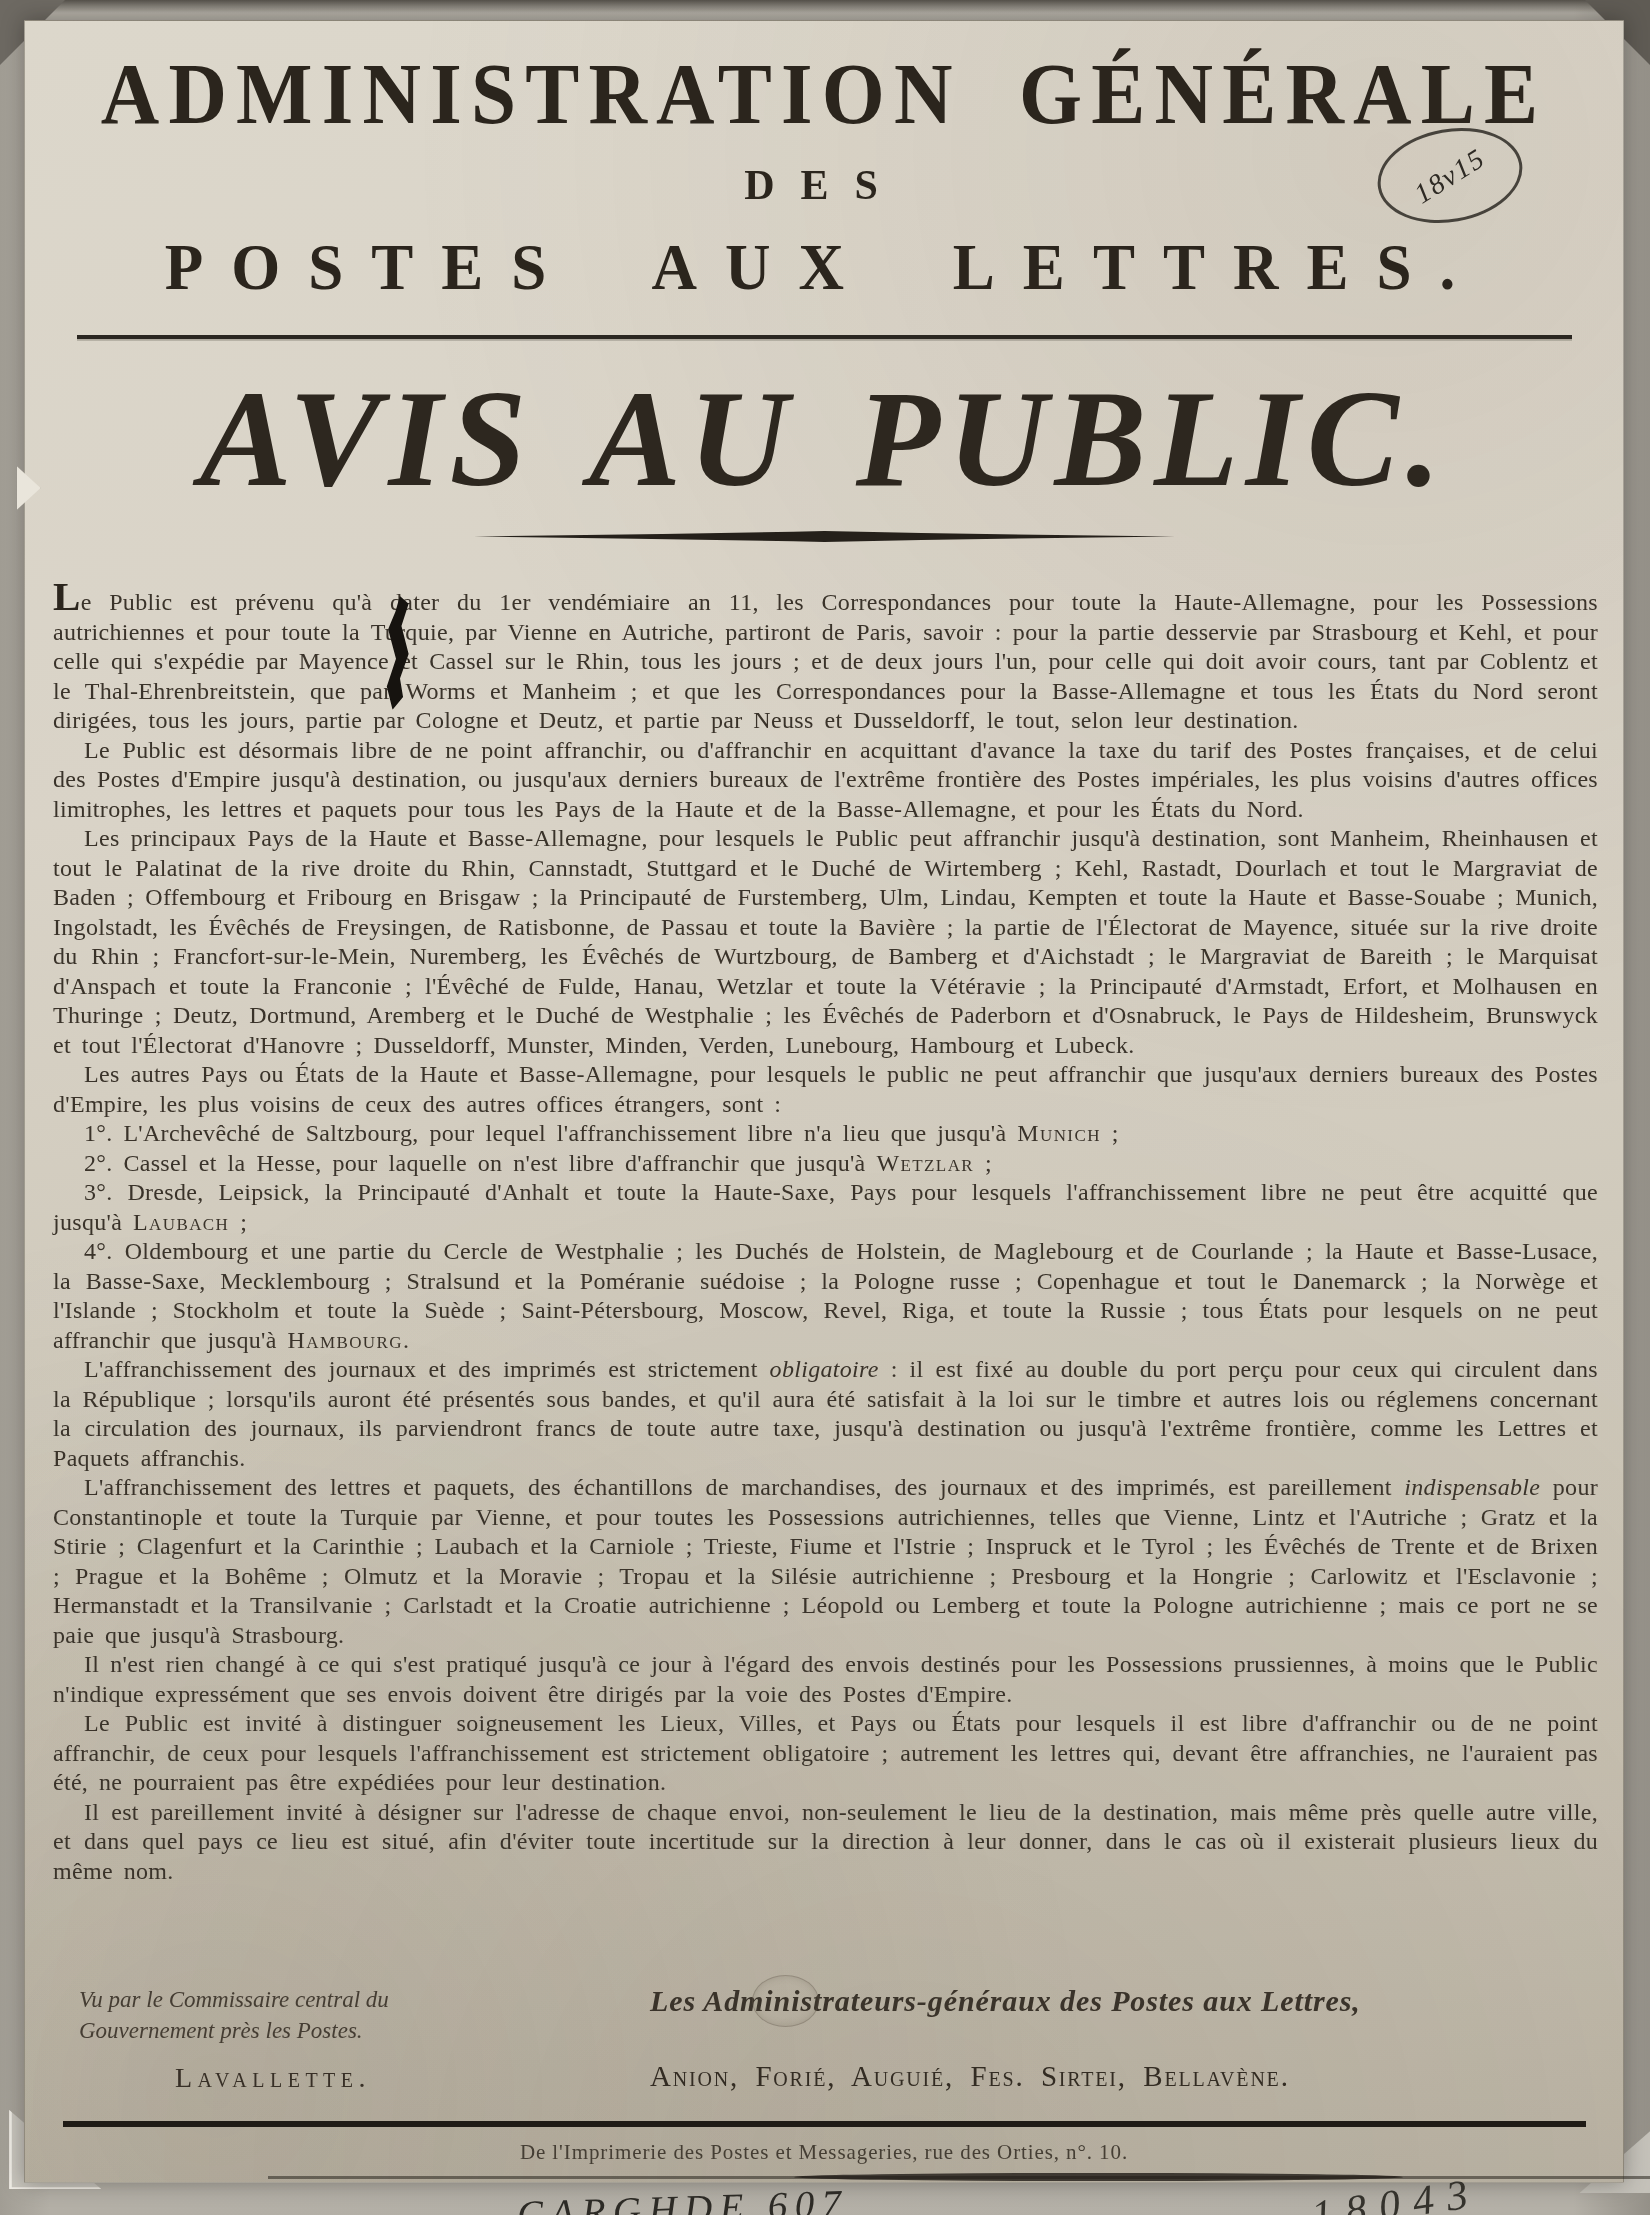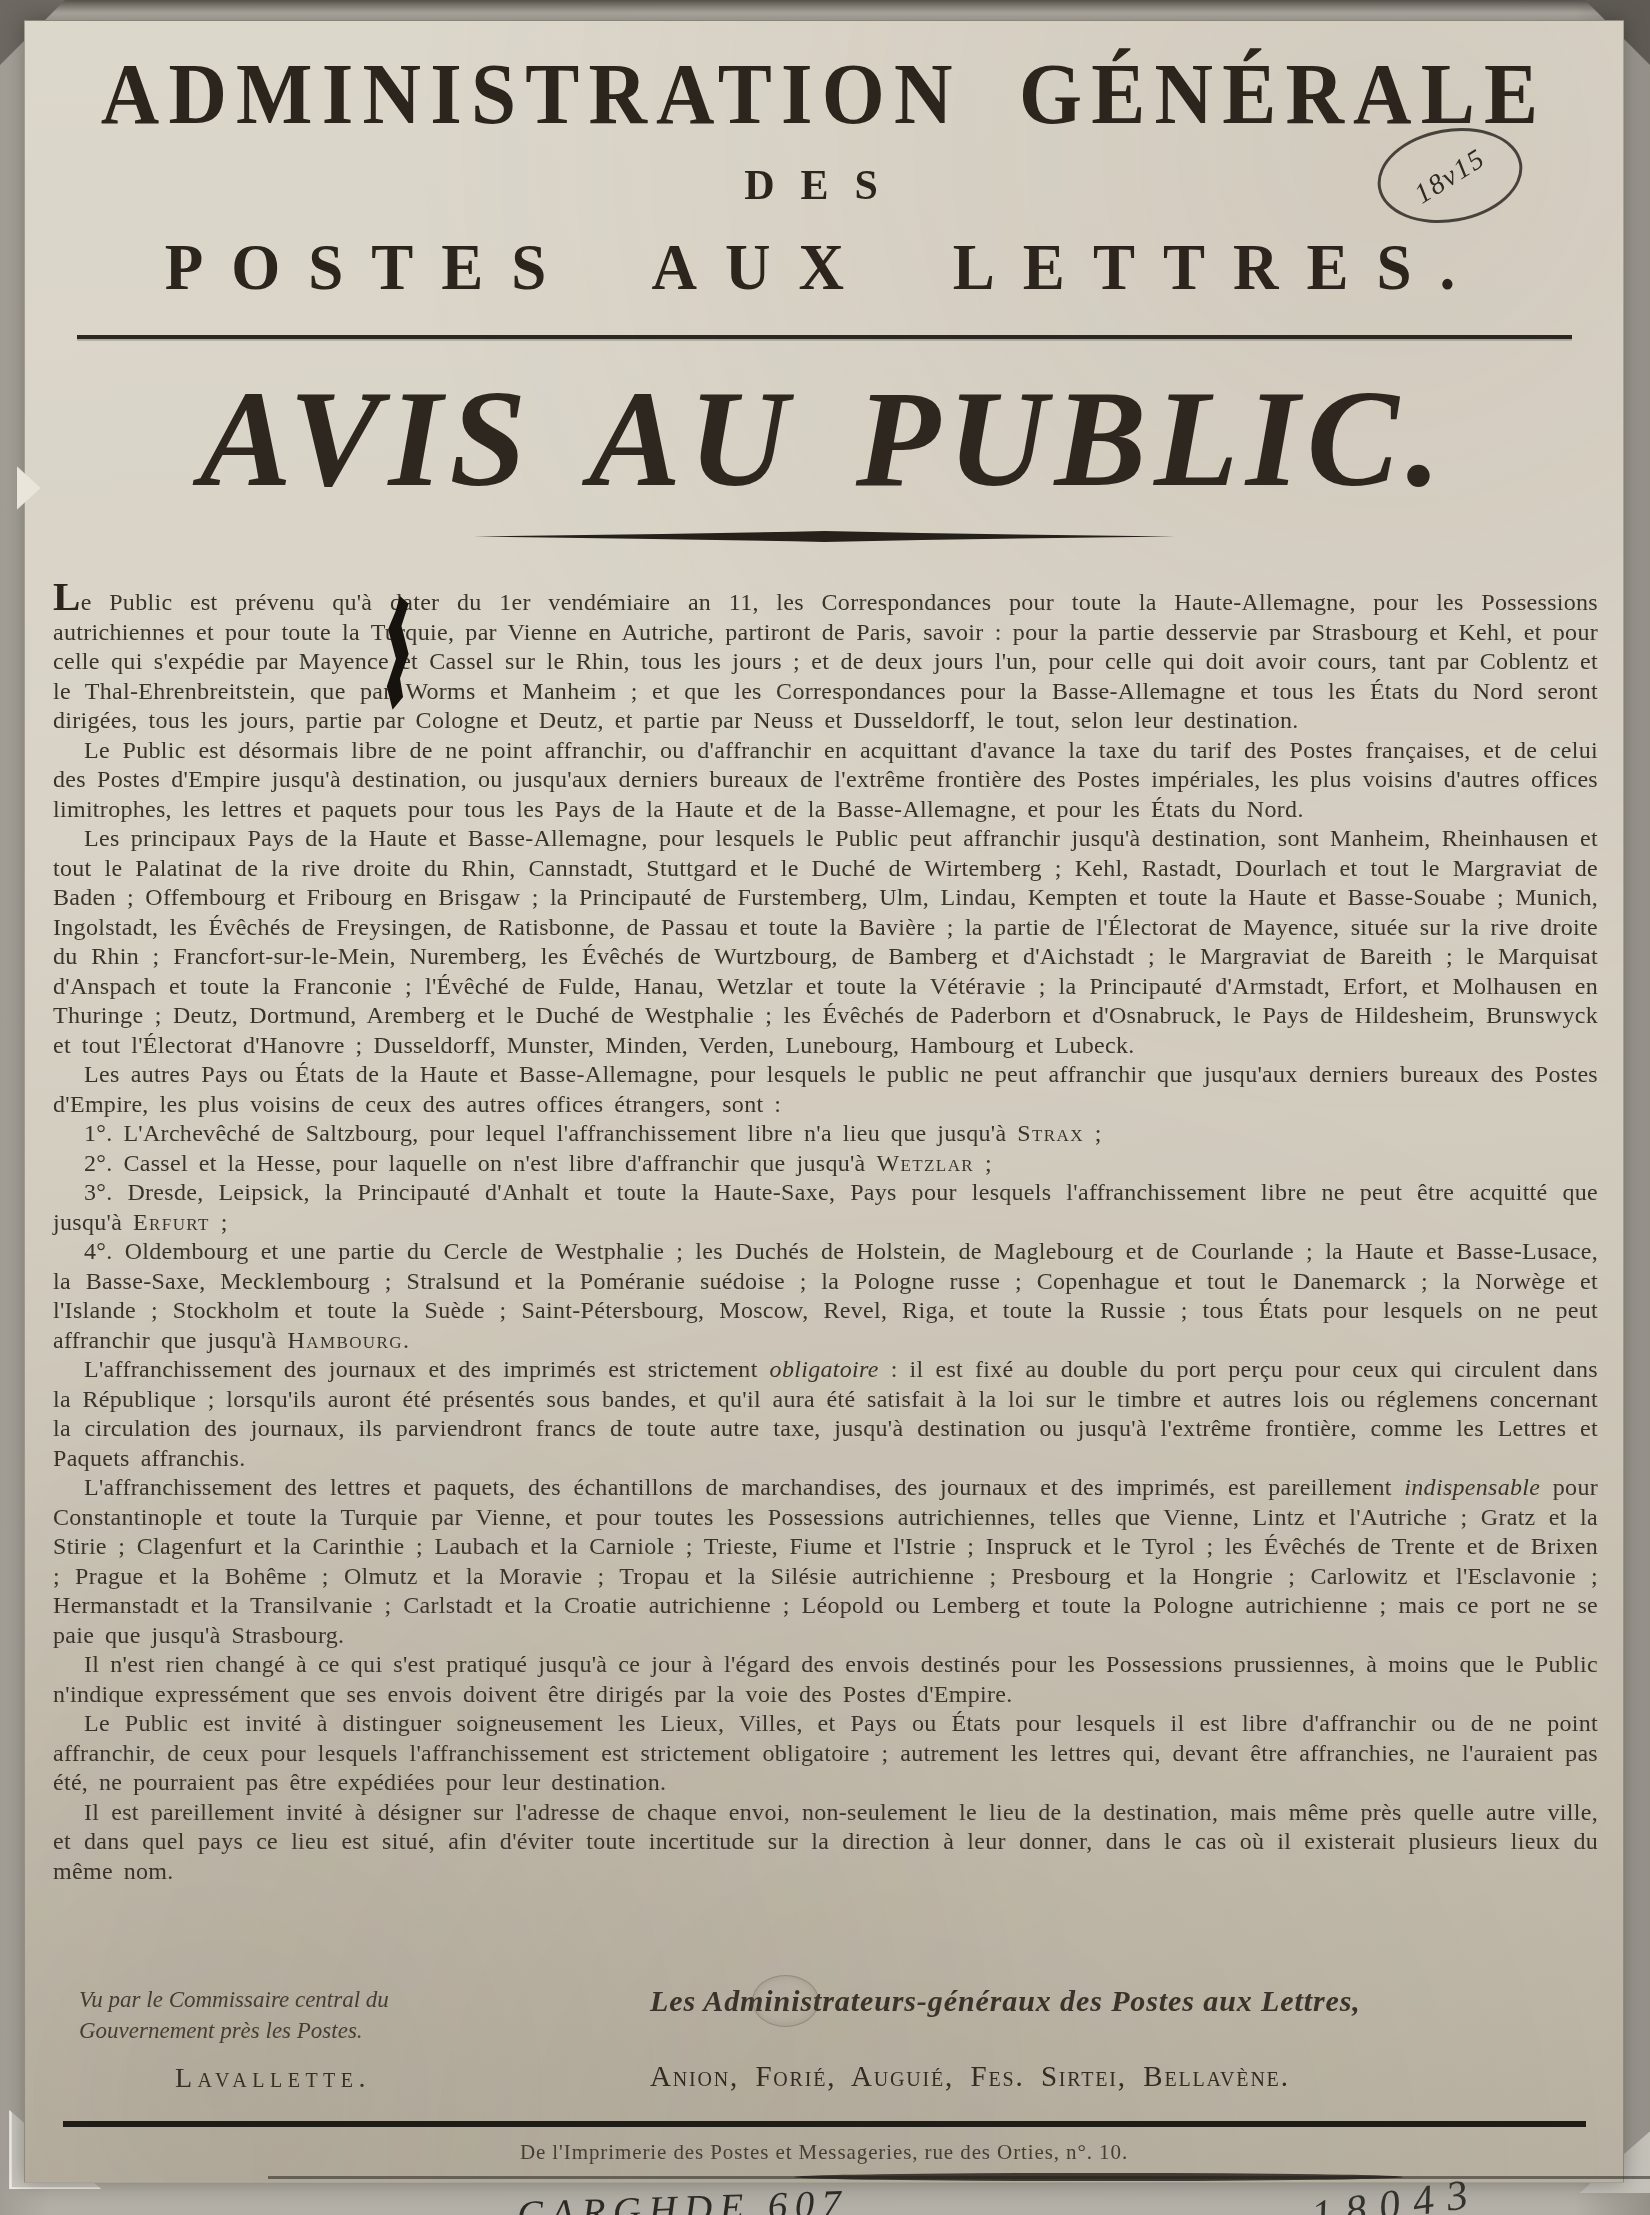--- a/index.html
+++ b/index.html
@@ -91,23 +91,23 @@
     <svg class="swell" width="701" height="13" viewBox="0 0 760 14">
       <path d="M0 7 Q 190 5 380 1 Q 570 5 760 7 Q 570 9 380 13 Q 190 9 0 7 Z" fill="#25201a"></path>
     </svg>
 
     <div class="bodytext">
       <p class="lead-par">Le Public est prévenu qu'à dater du 1er vendémiaire an 11, les Correspondances pour toute la Haute-Allemagne, pour les Possessions autrichiennes et pour toute la Turquie, par Vienne en Autriche, partiront de Paris, savoir : pour la partie desservie par Strasbourg et Kehl, et pour celle qui s'expédie par Mayence et Cassel sur le Rhin, tous les jours ; et de deux jours l'un, pour celle qui doit avoir cours, tant par Coblentz et le Thal-Ehrenbreitstein, que par Worms et Manheim ; et que les Correspondances pour la Basse-Allemagne et tous les États du Nord seront dirigées, tous les jours, partie par Cologne et Deutz, et partie par Neuss et Dusseldorff, le tout, selon leur destination.</p>
       <p>Le Public est désormais libre de ne point affranchir, ou d'affranchir en acquittant d'avance la taxe du tarif des Postes françaises, et de celui des Postes d'Empire jusqu'à destination, ou jusqu'aux derniers bureaux de l'extrême frontière des Postes impériales, les plus voisins d'autres offices limitrophes, les lettres et paquets pour tous les Pays de la Haute et de la Basse-Allemagne, et pour les États du Nord.</p>
       <p>Les principaux Pays de la Haute et Basse-Allemagne, pour lesquels le Public peut affranchir jusqu'à destination, sont Manheim, Rheinhausen et tout le Palatinat de la rive droite du Rhin, Cannstadt, Stuttgard et le Duché de Wirtemberg ; Kehl, Rastadt, Dourlach et tout le Margraviat de Baden ; Offembourg et Fribourg en Brisgaw ; la Principauté de Furstemberg, Ulm, Lindau, Kempten et toute la Haute et Basse-Souabe ; Munich, Ingolstadt, les Évêchés de Freysingen, de Ratisbonne, de Passau et toute la Bavière ; la partie de l'Électorat de Mayence, située sur la rive droite du Rhin ; Francfort-sur-le-Mein, Nuremberg, les Évêchés de Wurtzbourg, de Bamberg et d'Aichstadt ; le Margraviat de Bareith ; le Marquisat d'Anspach et toute la Franconie ; l'Évêché de Fulde, Hanau, Wetzlar et toute la Vétéravie ; la Principauté d'Armstadt, Erfort, et Molhausen en Thuringe ; Deutz, Dortmund, Aremberg et le Duché de Westphalie ; les Évêchés de Paderborn et d'Osnabruck, le Pays de Hildesheim, Brunswyck et tout l'Électorat d'Hanovre ; Dusseldorff, Munster, Minden, Verden, Lunebourg, Hambourg et Lubeck.</p>
       <p>Les autres Pays ou États de la Haute et Basse-Allemagne, pour lesquels le public ne peut affranchir que jusqu'aux derniers bureaux des Postes d'Empire, les plus voisins de ceux des autres offices étrangers, sont :</p>
 
-      <p class="item"><span>1°.</span> <span>L'Archevêché de Saltzbourg, pour lequel l'affranchissement libre n'a lieu que jusqu'à </span><span class="sc">Strax</span><span> ;</span></p>
+      <p class="item"><span>1°.</span> <span>L'Archevêché de Saltzbourg, pour lequel l'affranchissement libre n'a lieu que jusqu'à </span><span class="sc">Munich</span><span> ;</span></p>
       <p class="item"><span>2°.</span> <span>Cassel et la Hesse, pour laquelle on n'est libre d'affranchir que jusqu'à </span><span class="sc">Wetzlar</span><span> ;</span></p>
-      <p class="item"><span>3°.</span> <span>Dresde, Leipsick, la Principauté d'Anhalt et toute la Haute-Saxe, Pays pour lesquels l'affranchissement libre ne peut être acquitté que jusqu'à </span><span class="sc">Erfurt</span><span> ;</span></p>
+      <p class="item"><span>3°.</span> <span>Dresde, Leipsick, la Principauté d'Anhalt et toute la Haute-Saxe, Pays pour lesquels l'affranchissement libre ne peut être acquitté que jusqu'à </span><span class="sc">Laubach</span><span> ;</span></p>
       <p class="item"><span>4°.</span> <span>Oldembourg et une partie du Cercle de Westphalie ; les Duchés de Holstein, de Maglebourg et de Courlande ; la Haute et Basse-Lusace, la Basse-Saxe, Mecklembourg ; Stralsund et la Poméranie suédoise ; la Pologne russe ; Copenhague et tout le Danemarck ; la Norwège et l'Islande ; Stockholm et toute la Suède ; Saint-Pétersbourg, Moscow, Revel, Riga, et toute la Russie ; tous États pour lesquels on ne peut affranchir que jusqu'à </span><span class="sc">Hambourg</span><span>.</span></p>
 
       <p><span>L'affranchissement des journaux et des imprimés est strictement </span><span class="em">obligatoire</span><span> : il est fixé au double du port perçu pour ceux qui circulent dans la République ; lorsqu'ils auront été présentés sous bandes, et qu'il aura été satisfait à la loi sur le timbre et autres lois ou réglemens concernant la circulation des journaux, ils parviendront francs de toute autre taxe, jusqu'à destination ou jusqu'à l'extrême frontière, comme les Lettres et Paquets affranchis.</span></p>
       <p><span>L'affranchissement des lettres et paquets, des échantillons de marchandises, des journaux et des imprimés, est pareillement </span><span class="em">indispensable</span><span> pour Constantinople et toute la Turquie par Vienne, et pour toutes les Possessions autrichiennes, telles que Vienne, Lintz et l'Autriche ; Gratz et la Stirie ; Clagenfurt et la Carinthie ; Laubach et la Carniole ; Trieste, Fiume et l'Istrie ; Inspruck et le Tyrol ; les Évêchés de Trente et de Brixen ; Prague et la Bohême ; Olmutz et la Moravie ; Tropau et la Silésie autrichienne ; Presbourg et la Hongrie ; Carlowitz et l'Esclavonie ; Hermanstadt et la Transilvanie ; Carlstadt et la Croatie autrichienne ; Léopold ou Lemberg et toute la Pologne autrichienne ; mais ce port ne se paie que jusqu'à Strasbourg.</span></p>
       <p>Il n'est rien changé à ce qui s'est pratiqué jusqu'à ce jour à l'égard des envois destinés pour les Possessions prussiennes, à moins que le Public n'indique expressément que ses envois doivent être dirigés par la voie des Postes d'Empire.</p>
       <p>Le Public est invité à distinguer soigneusement les Lieux, Villes, et Pays ou États pour lesquels il est libre d'affranchir ou de ne point affranchir, de ceux pour lesquels l'affranchissement est strictement obligatoire ; autrement les lettres qui, devant être affranchies, ne l'auraient pas été, ne pourraient pas être expédiées pour leur destination.</p>
       <p>Il est pareillement invité à désigner sur l'adresse de chaque envoi, non-seulement le lieu de la destination, mais même près quelle autre ville, et dans quel pays ce lieu est situé, afin d'éviter toute incertitude sur la direction à leur donner, dans le cas où il existerait plusieurs lieux du même nom.</p>
     </div>
 
     <div class="bottom-block">

